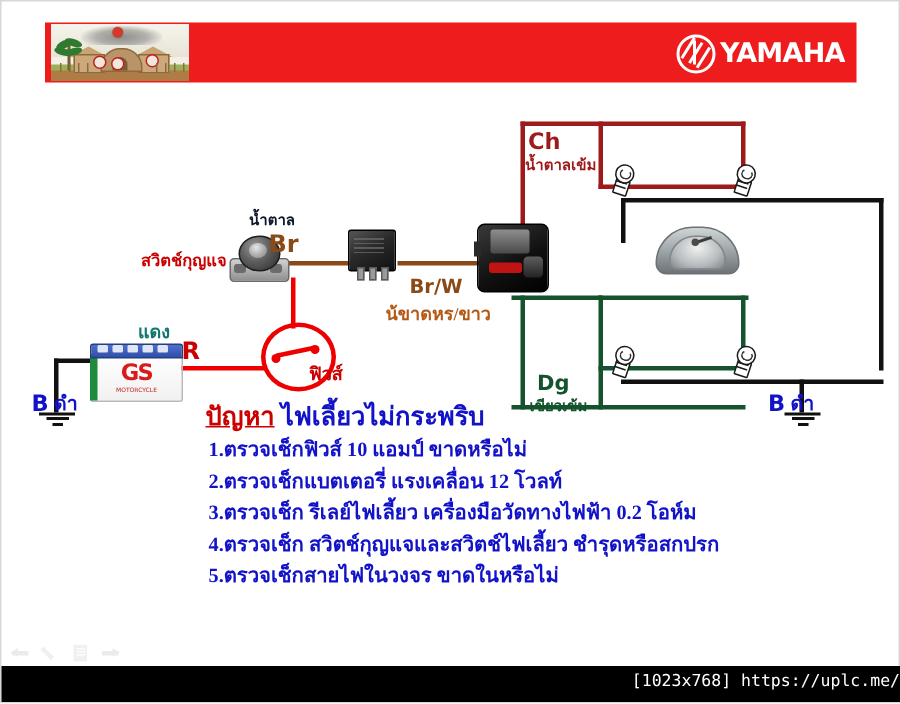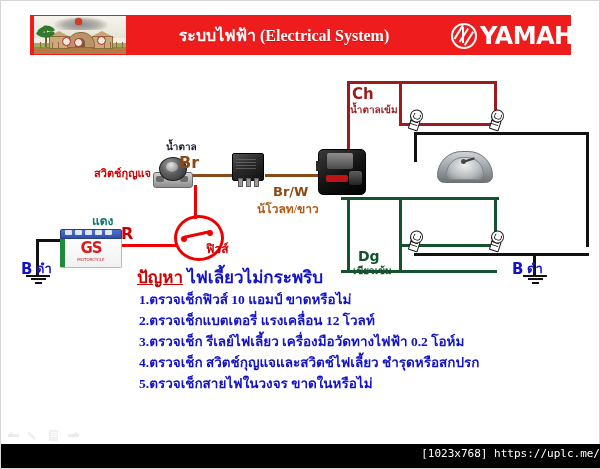--- a/index.html
+++ b/index.html
@@ -57,21 +57,21 @@
     width:22px;height:22px;border-radius:50%;
     background:#ee1c1c;border:2px solid #ffffff;
     position:relative;flex:none;
   }
   #yamaha-mark:before,#yamaha-mark:after{
     content:"";position:absolute;background:#ffffff;
   }
   #yamaha-mark:before{left:9px;top:2px;width:2px;height:16px;transform:rotate(0deg);}
   #yamaha-mark:after{left:9px;top:2px;width:2px;height:16px;box-shadow:-6px 0 0 #ffffff,6px 0 0 #ffffff;transform:rotate(32deg);transform-origin:50% 60%;}
   #yamaha-word{
-    color:#ffffff;font-size:24px;font-weight:bold;letter-spacing:-0.5px;
+    color:#ffffff;font-size:18px;font-weight:bold;letter-spacing:-0.5px;
     font-family:"DejaVu Sans","Liberation Sans",sans-serif;line-height:22px;
   }
 
   
   #diagram-title{
     position:absolute;left:140px;top:62px;
     color:#1212c8;font-size:26px;font-weight:bold;
     font-family:"Liberation Serif","DejaVu Serif",serif;
     white-space:nowrap;letter-spacing:1px;
   }
@@ -230,21 +230,20 @@
     <div class="fence" style="left:6px;"></div>
       <div class="fence" style="left:12px;"></div>
     <div class="fence" style="left:18px;"></div>
       <div class="fence" style="left:24px;"></div>
     <div class="fence" style="left:70px;"></div>
       <div class="fence" style="left:76px;"></div>
     <div class="fence" style="left:82px;"></div>
       <div class="fence" style="left:88px;"></div>
   </div>
 
-  <div id="header-title">ระบบไฟฟ้า (Electrical System)</div>
 
   <div id="yamaha-logo">
     <div id="yamaha-mark"></div>
     <div id="yamaha-word">YAMAHA</div>
   </div>
 
 
   <div class="wire w-redbright" style="left:119px;top:243px;width:56px;height:3px;"></div>
 
   <div class="wire w-redbright" style="left:193px;top:184px;width:3px;height:34px;"></div>
@@ -372,21 +371,21 @@
 
   <div class="lbl" style="left:205px;top:238px;color:#cc0000;font-size:12px;">ฟิวส์</div>
 
   <div class="lbl lbl-code" style="left:20px;top:259px;color:#1212c8;font-size:15px;">B</div>
   <div class="lbl" style="left:35px;top:257px;color:#1212c8;font-size:13px;">ดำ</div>
 
   <div class="lbl" style="left:165px;top:138px;color:#0f172a;font-size:10px;">น้ำตาล</div>
   <div class="lbl lbl-code" style="left:178px;top:152px;color:#8a4a17;font-size:16px;">Br</div>
 
   <div class="lbl lbl-code" style="left:272px;top:183px;color:#8a4a17;font-size:13px;">Br/W</div>
-  <div class="lbl" style="left:256px;top:198px;color:#b35a16;font-size:12px;">น้โวลท/ขาว</div>
+  <div class="lbl" style="left:256px;top:198px;color:#b35a16;font-size:12px;">น้ขาดหร/ขาว</div>
 
   <div class="lbl lbl-code" style="left:351px;top:84px;color:#9e1b1b;font-size:15px;">Ch</div>
   <div class="lbl" style="left:349px;top:101px;color:#9e1b1b;font-size:10px;">น้ำตาลเข้ม</div>
 
   <div class="lbl lbl-code" style="left:357px;top:247px;color:#14532d;font-size:14px;">Dg</div>
   <div class="lbl" style="left:352px;top:262px;color:#14532d;font-size:10px;">เขียวเข้ม</div>
 
   <div class="lbl lbl-code" style="left:511px;top:259px;color:#1212c8;font-size:15px;">B</div>
   <div class="lbl" style="left:526px;top:257px;color:#1212c8;font-size:13px;">ดำ</div>
 

